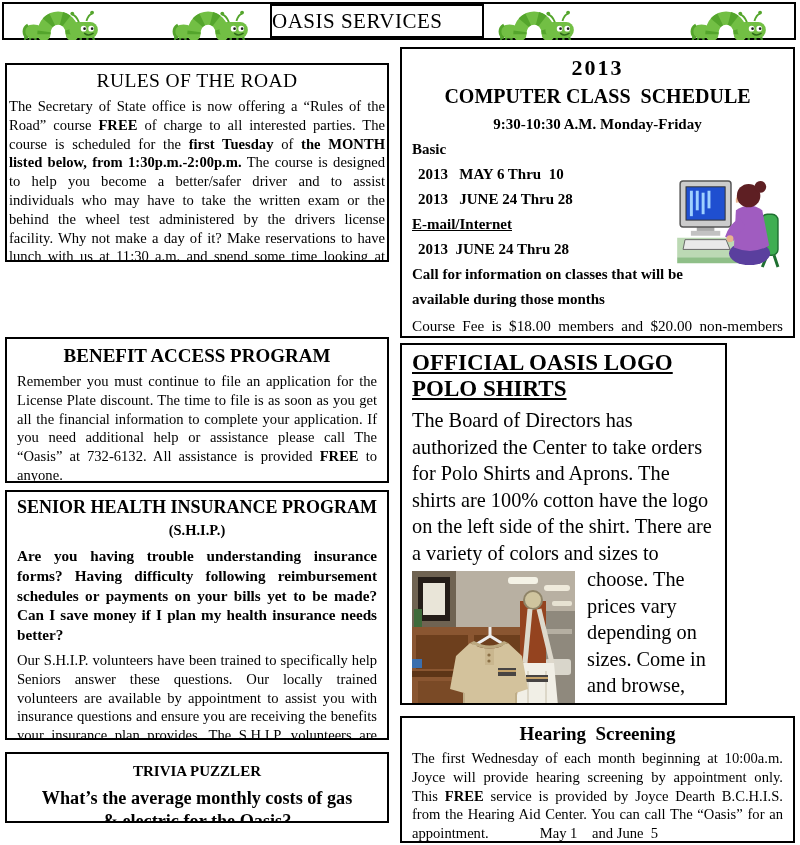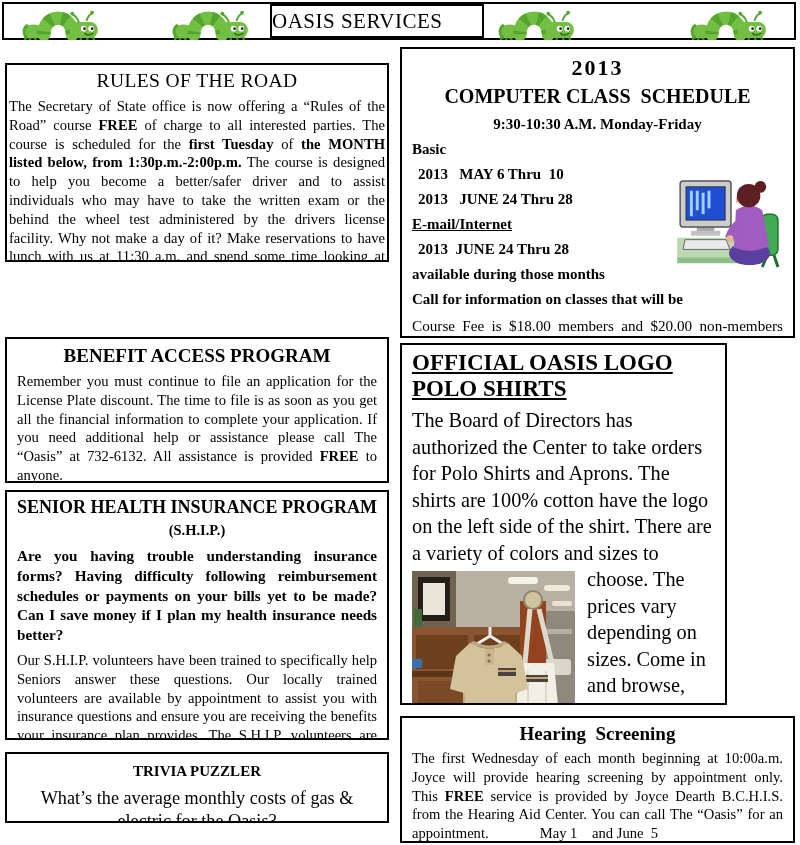--- a/index.html
+++ b/index.html
@@ -32,21 +32,21 @@
 
   .sec-title-lg { font-size:19.5px; text-align:center; margin-top:2px; letter-spacing:0.4px; }
   .sec-title-bold { font-size:19px; font-weight:bold; text-align:center; margin-top:2px; }
   .body-text { font-size:14.6px; line-height:18.8px; margin-top:5px; }
 
   #ship .sub { font-size:14.5px; font-weight:bold; text-align:center; margin-top:4px; }
   #ship .q { font-size:15.2px; line-height:19.8px; font-weight:bold; margin-top:7px; }
   #ship .body-text { margin-top:6px; }
 
   #trivia .t1 { font-size:15px; font-weight:bold; text-align:center; margin-top:5px; }
-  #trivia .q  { font-size:18.2px; font-weight:normal; text-align:center; margin-top:7px; padding:0 16px; line-height:23px; }
+  #trivia .q  { font-size:18.2px; font-weight:bold; text-align:center; margin-top:7px; padding:0 16px; line-height:23px; }
   #trivia .ans{ font-size:15px; font-weight:bold; text-align:center; margin-top:8px; }
 
   #computer .year { font-size:22px; font-weight:bold; text-align:center; letter-spacing:2px; margin-top:3px; }
   #computer .ctitle { font-size:20px; font-weight:bold; text-align:center; margin-top:4px; }
   #computer .time { font-size:15px; font-weight:bold; text-align:center; margin-top:8px; }
   #computer .line { font-size:15px; font-weight:bold; margin-top:8px; }
   #computer .indent { padding-left:6px; }
   #computer .fee { font-size:15.2px; line-height:19.5px; margin-top:8px; }
   #computer .clipart { position:absolute; right:8px; top:130px; }
 
@@ -199,22 +199,22 @@
 
 <div id="computer" class="box">
   <div class="year">2013</div>
   <div class="ctitle pre">COMPUTER CLASS  SCHEDULE</div>
   <div class="time">9:30-10:30 A.M. Monday-Friday</div>
   <div class="line">Basic</div>
   <div class="line indent pre">2013   MAY 6 Thru  10</div>
   <div class="line indent pre">2013   JUNE 24 Thru 28</div>
   <div class="line u" style="display:inline-block">E-mail/Internet</div>
   <div class="line indent pre">2013  JUNE 24 Thru 28</div>
+  <div class="line">Call for information on classes that will be</div>
   <div class="line">available during those months</div>
-  <div class="line">Call for information on classes that will be</div>
   <p class="fee just">Course Fee is $18.00 members and $20.00 non-members payable one week in advance.  Call The “Oasis” to set up your class time 732-6132.</p>
 
   <svg class="clipart" width="108" height="90" viewBox="0 0 110 92">
     <polygon points="0,60 58,60 66,80 0,80" fill="#bcd9b4"></polygon>
     <polygon points="0,80 66,80 66,86 0,86" fill="#8fbf88"></polygon>
     <rect x="20" y="48" width="18" height="6" fill="#aaa"></rect>
     <rect x="14" y="53" width="30" height="5" fill="#c2c2c2"></rect>
     <rect x="3" y="2" width="52" height="47" rx="3" fill="#cccccc" stroke="#555" stroke-width="1.5"></rect>
     <rect x="9" y="8" width="40" height="34" fill="#1f4fd0" stroke="#333"></rect>
     <g fill="#9fd0ff">

